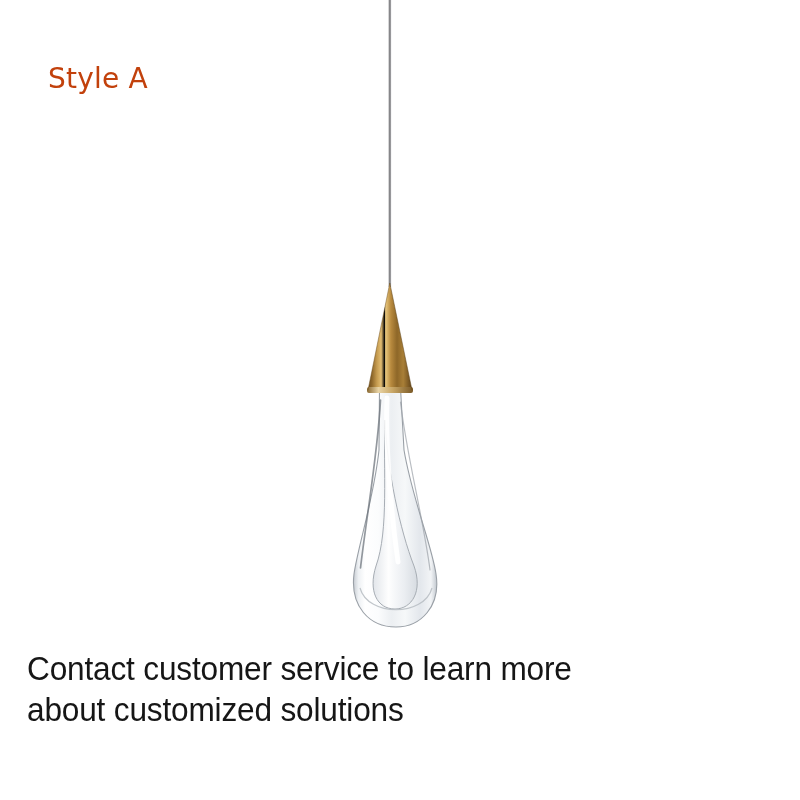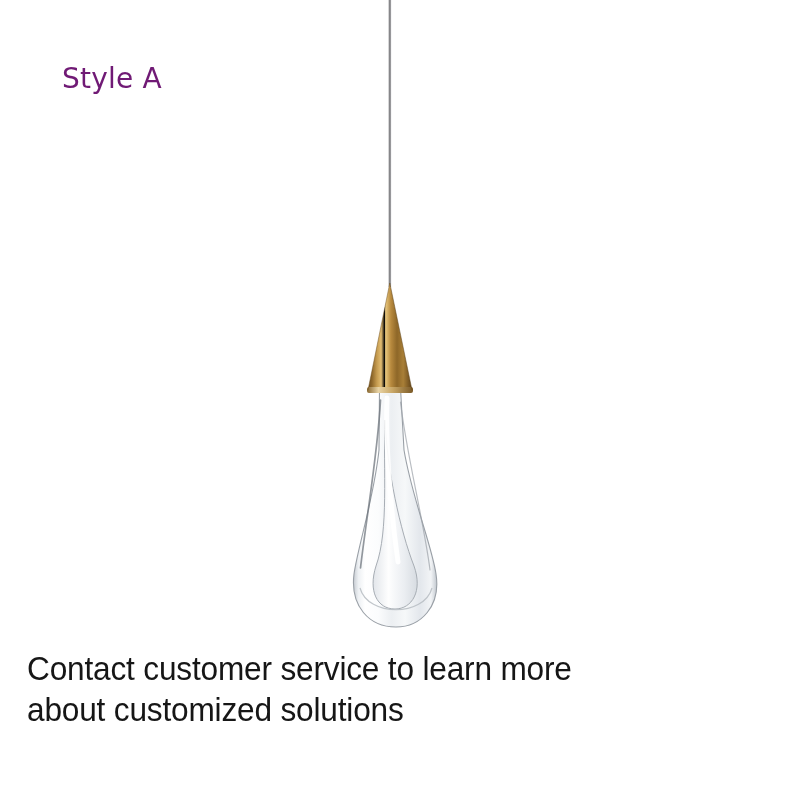--- a/index.html
+++ b/index.html
@@ -19,26 +19,26 @@
     position: absolute;
     left: 0;
     top: 0;
     width: 800px;
     height: 800px;
     background: #ffffff;
   }
 
   .style-label {
     position: absolute;
-    left: 62px;
+    left: 48px;
     top: 62px;
     font-family: "DejaVu Sans", sans-serif;
     font-size: 28px;
     font-weight: 400;
-    color: #701a75;
+    color: #c2410c;
     letter-spacing: 0.2px;
     white-space: nowrap;
   }
 
   .caption {
     position: absolute;
     left: 27px;
     top: 648px;
     width: 740px;
     font-family: "Liberation Sans Narrow", "Liberation Sans", sans-serif;

